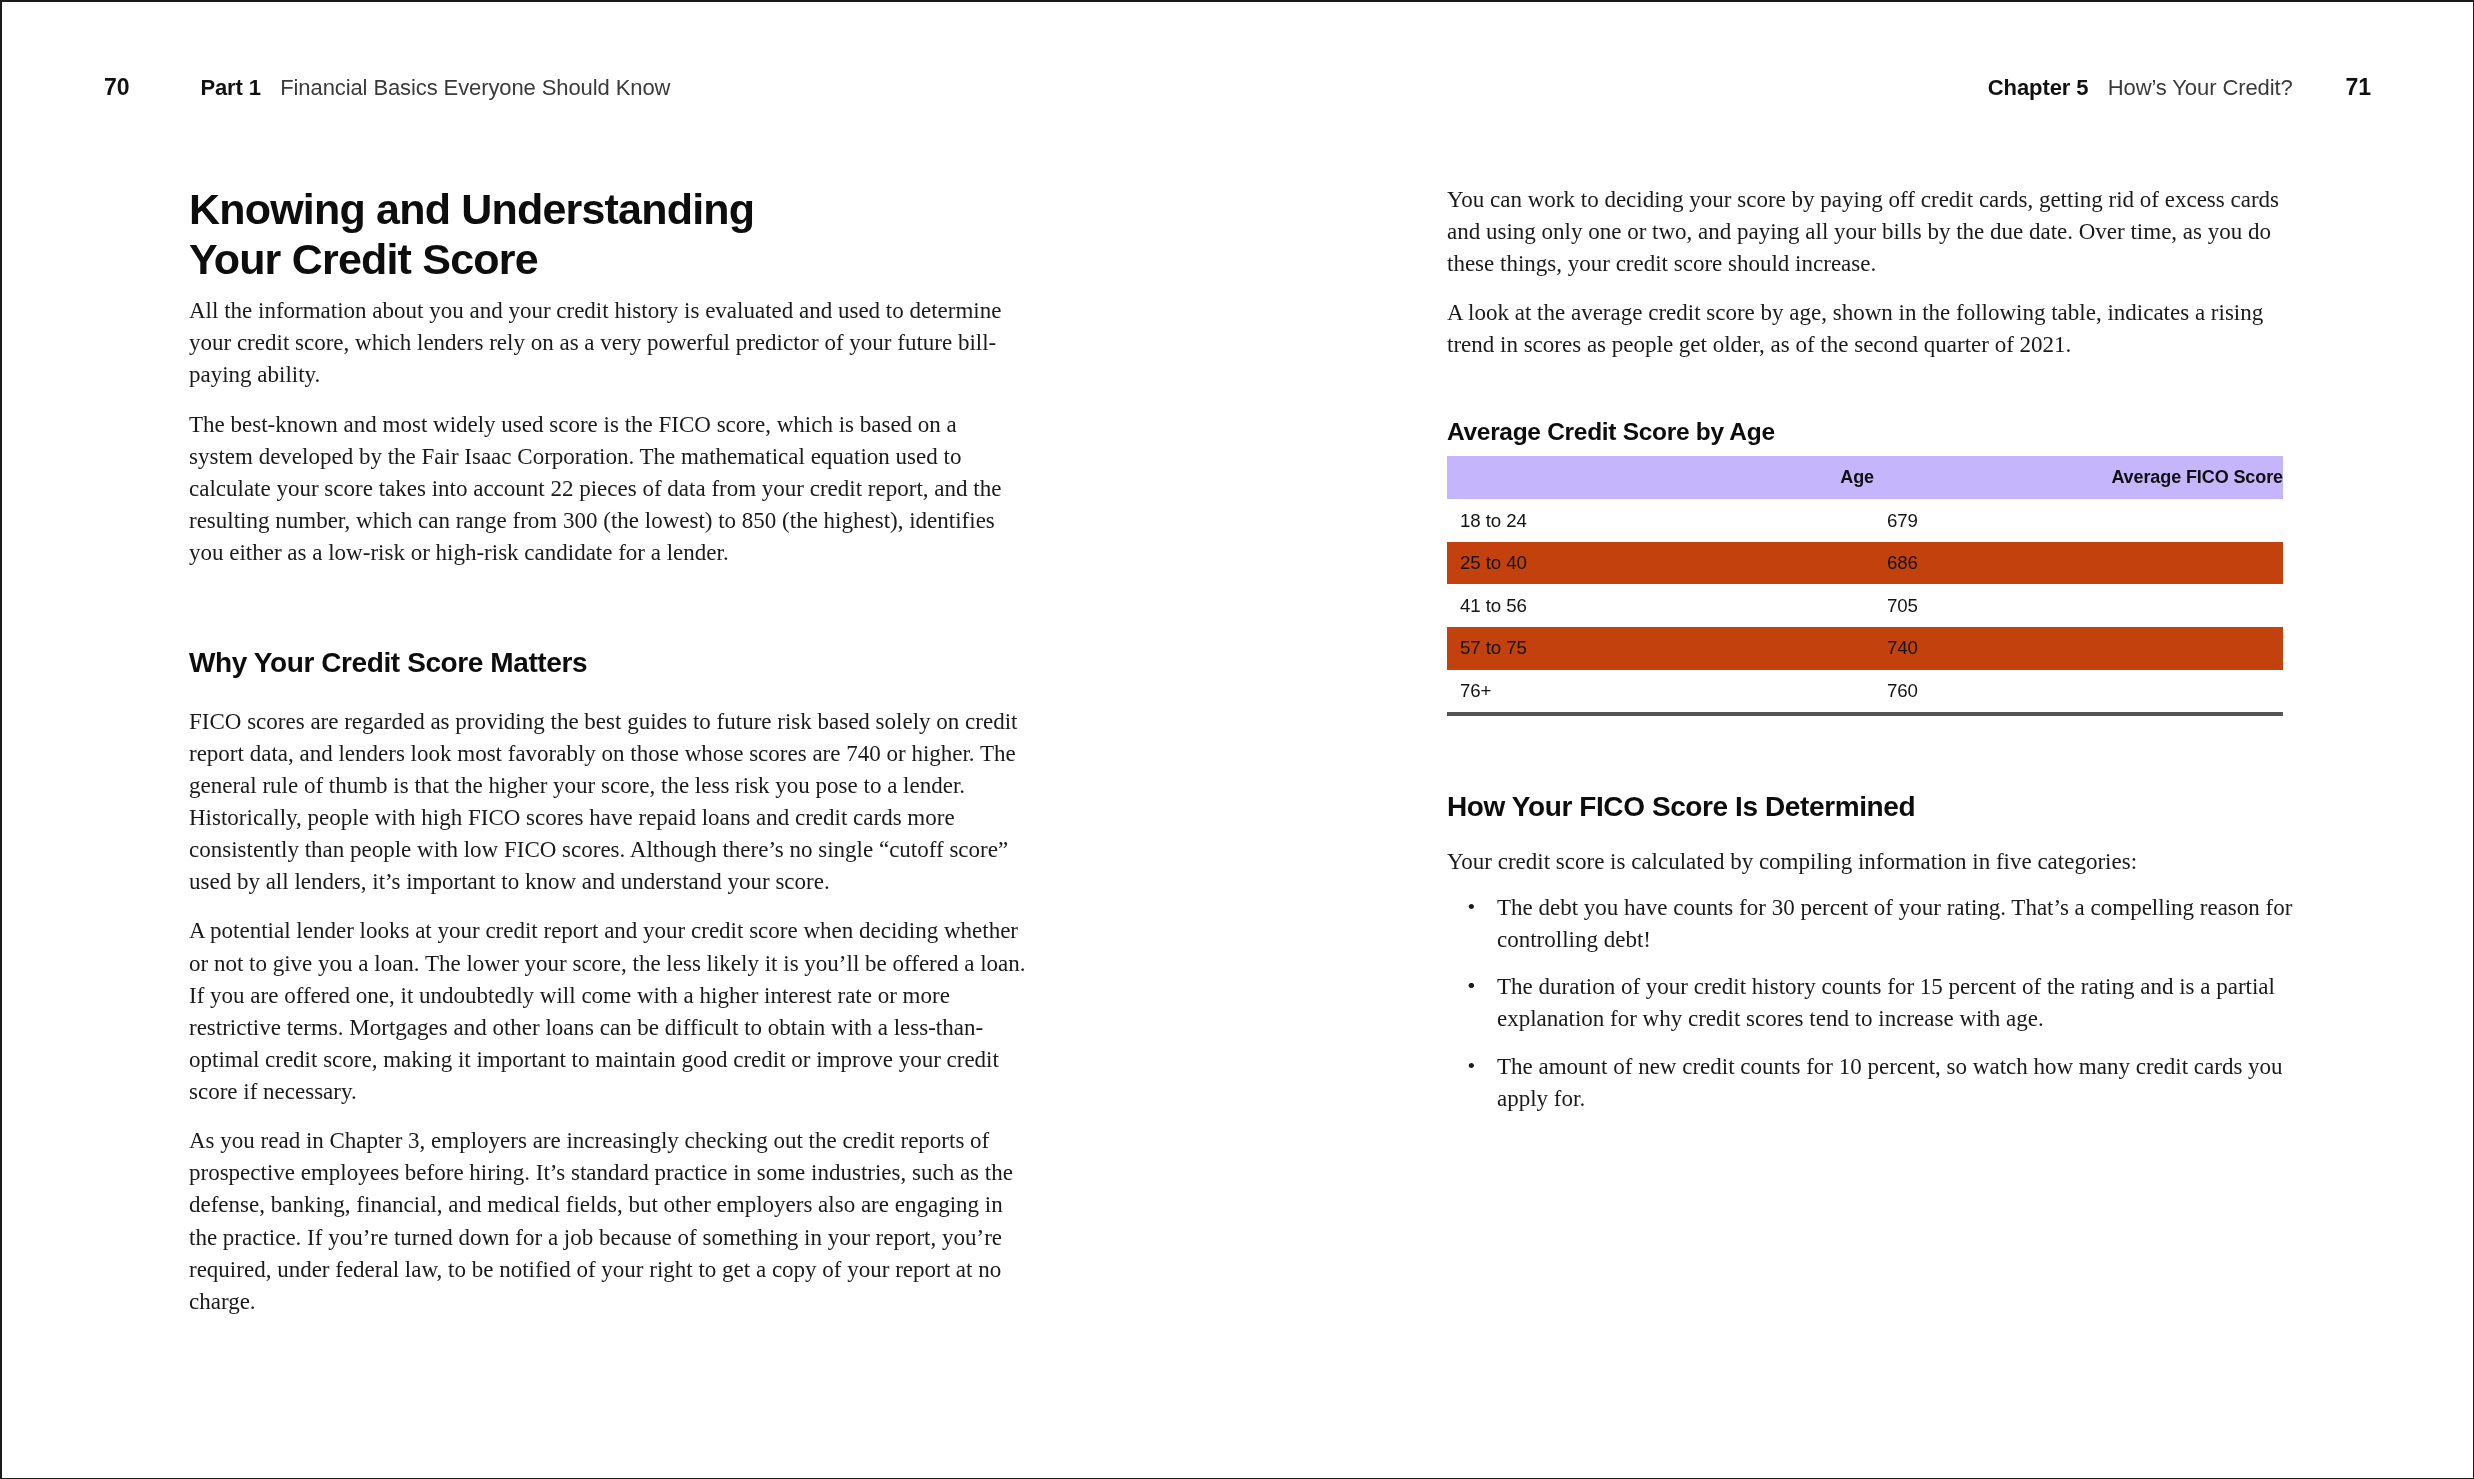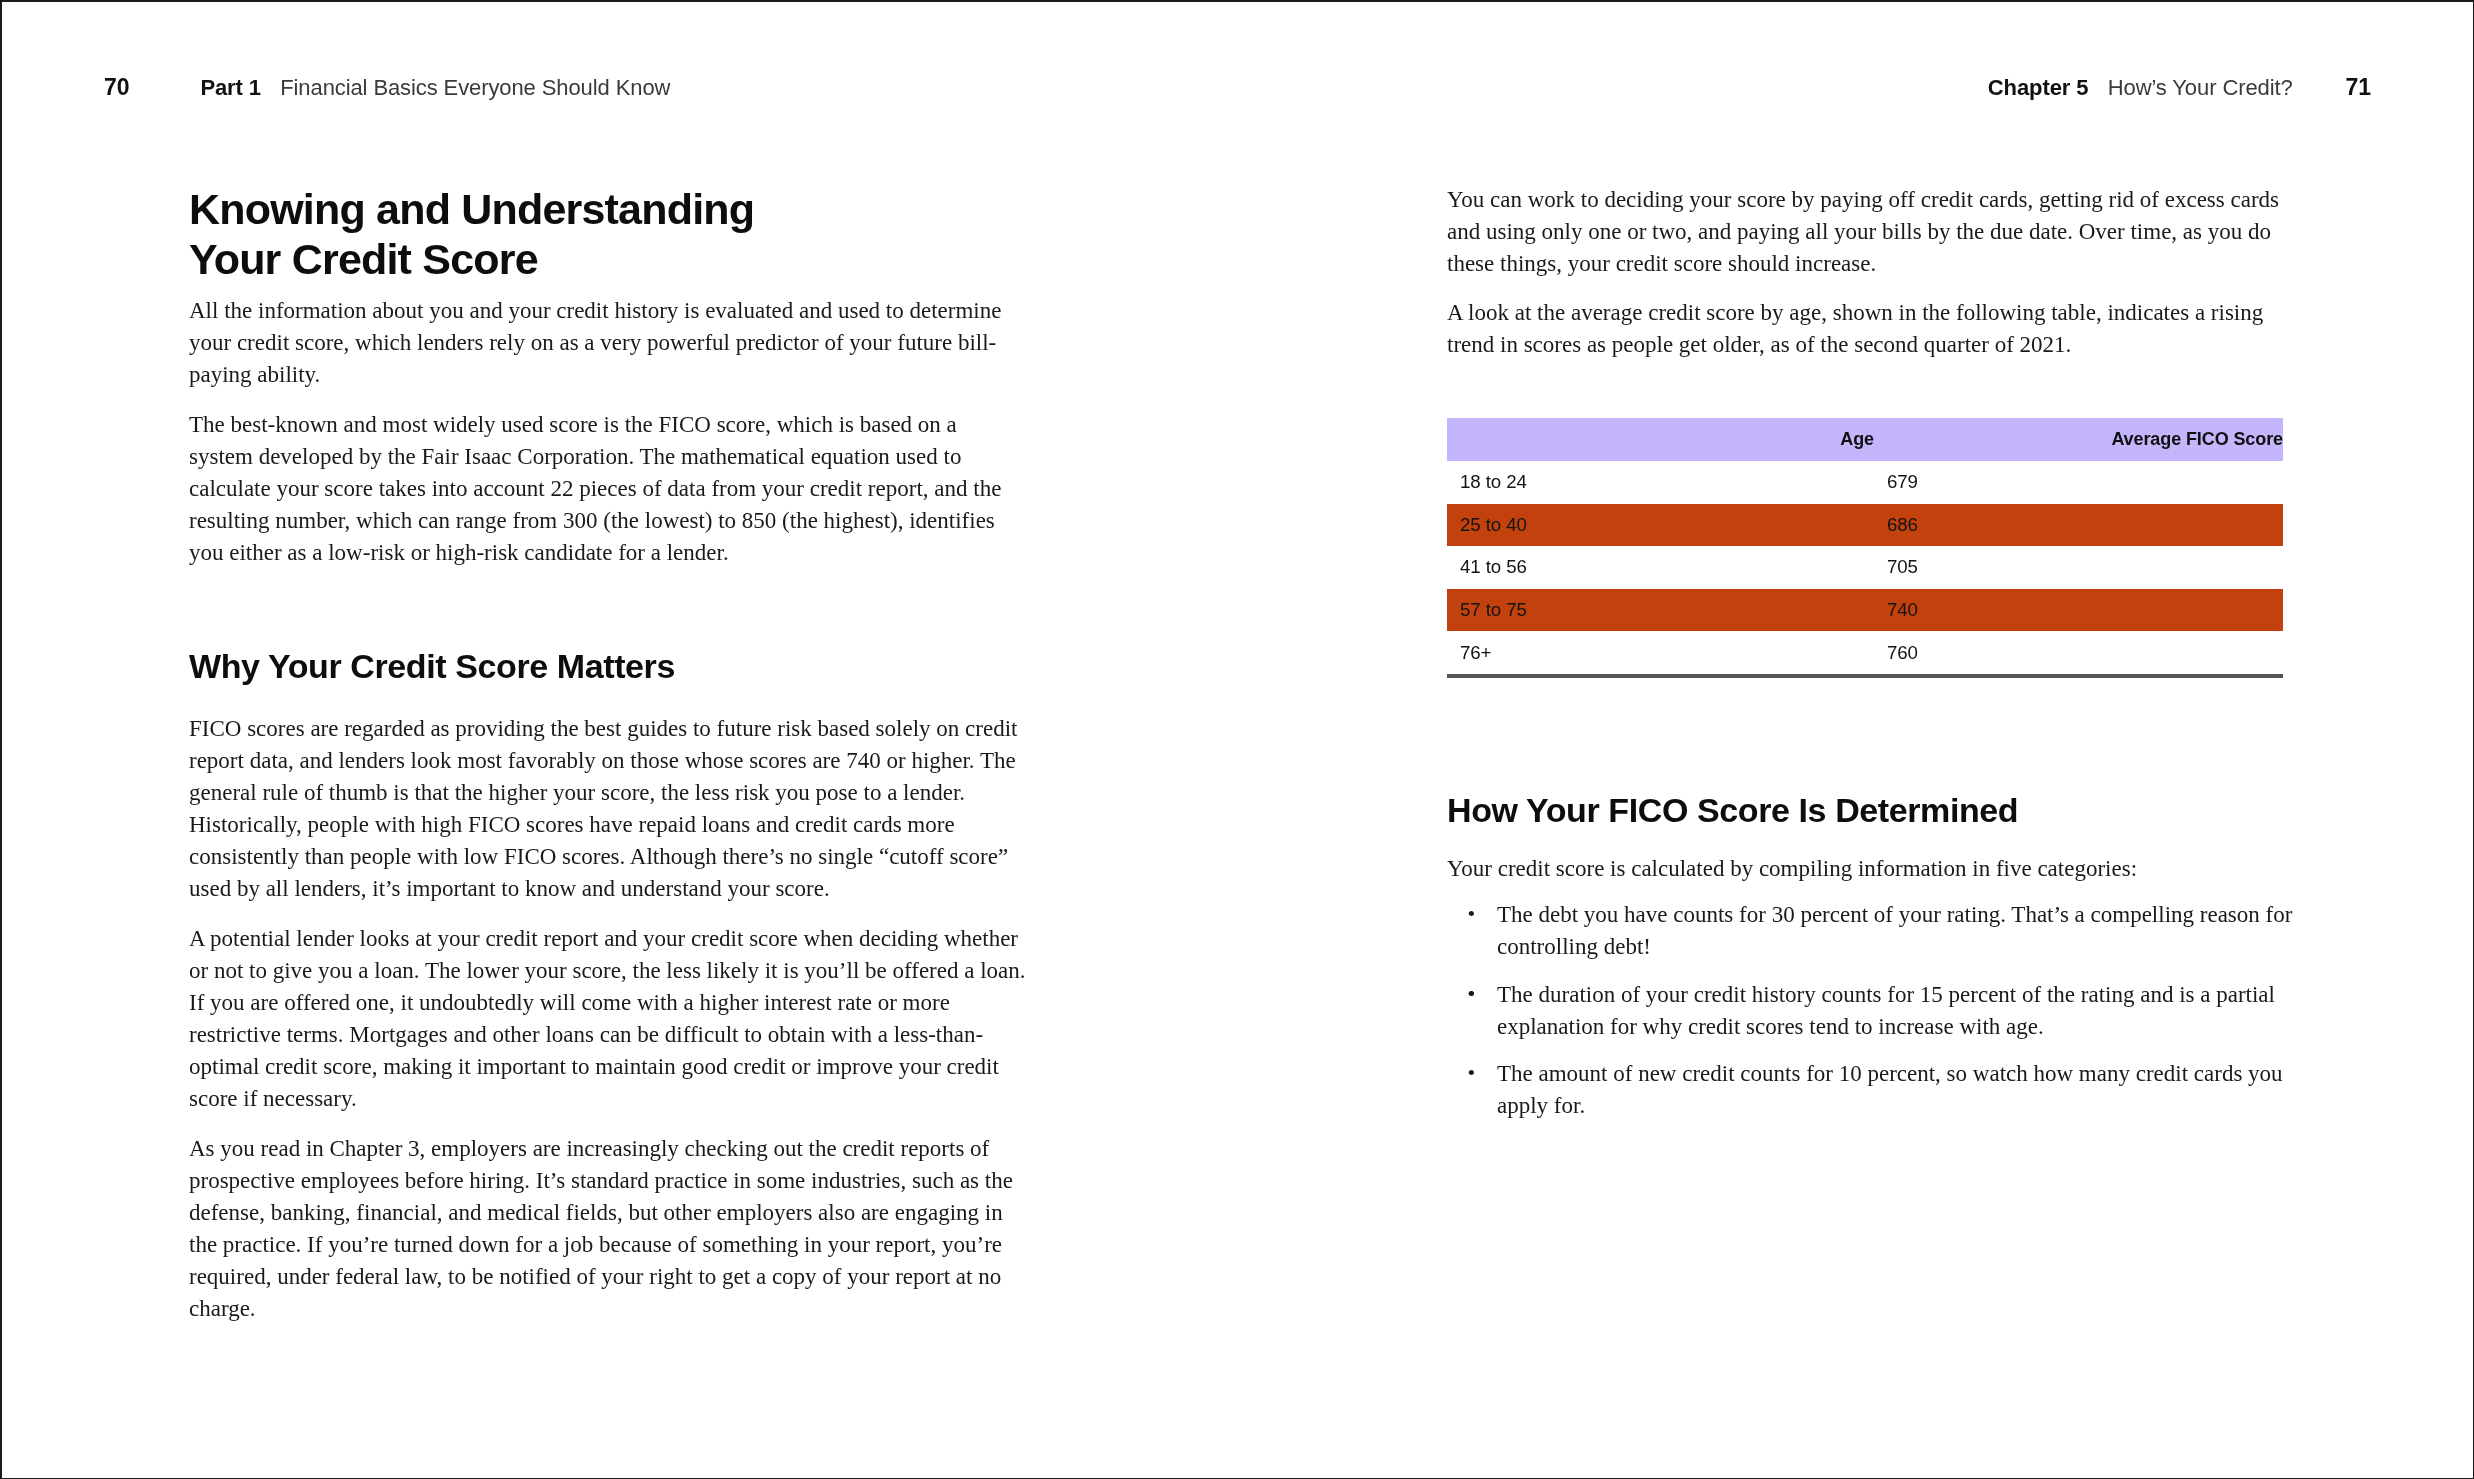--- a/index.html
+++ b/index.html
@@ -77,21 +77,21 @@
     font-weight: 700;
     line-height: 1.17;
     color: #0d0d0d;
     letter-spacing: -0.8px;
   }
 
   h2.section-heading {
     margin: 0;
     padding: 0;
     font-family: "Liberation Sans", "DejaVu Sans", sans-serif;
-    font-size: 34px;
+    font-size: 28px;
     font-weight: 700;
     color: #0d0d0d;
     letter-spacing: -0.4px;
     line-height: 1.2;
   }
 
   
   p.body-text {
     margin: 0 0 17.4px 0;
     font-size: 23px;
@@ -260,20 +260,21 @@
   </div>
 
   <div class="column right">
 
     <div class="right-intro">
       <p class="body-text">You can work to deciding your score by paying off credit cards, getting rid of excess cards and using only one or two, and paying all your bills by the due date. Over time, as you do these things, your credit score should increase.</p>
       <p class="body-text">A look at the average credit score by age, shown in the following table, indicates a rising trend in scores as people get older, as of the second quarter of 2021.</p>
     </div>
 
     <div class="table-block">
+      <div class="table-caption">Average Credit Score by Age</div>
       <table class="data-table">
         <colgroup>
           <col class="c1">
           <col class="c2">
         </colgroup>
         <thead>
           <tr>
             <th>Age</th>
             <th>Average FICO Score</th>
           </tr>

